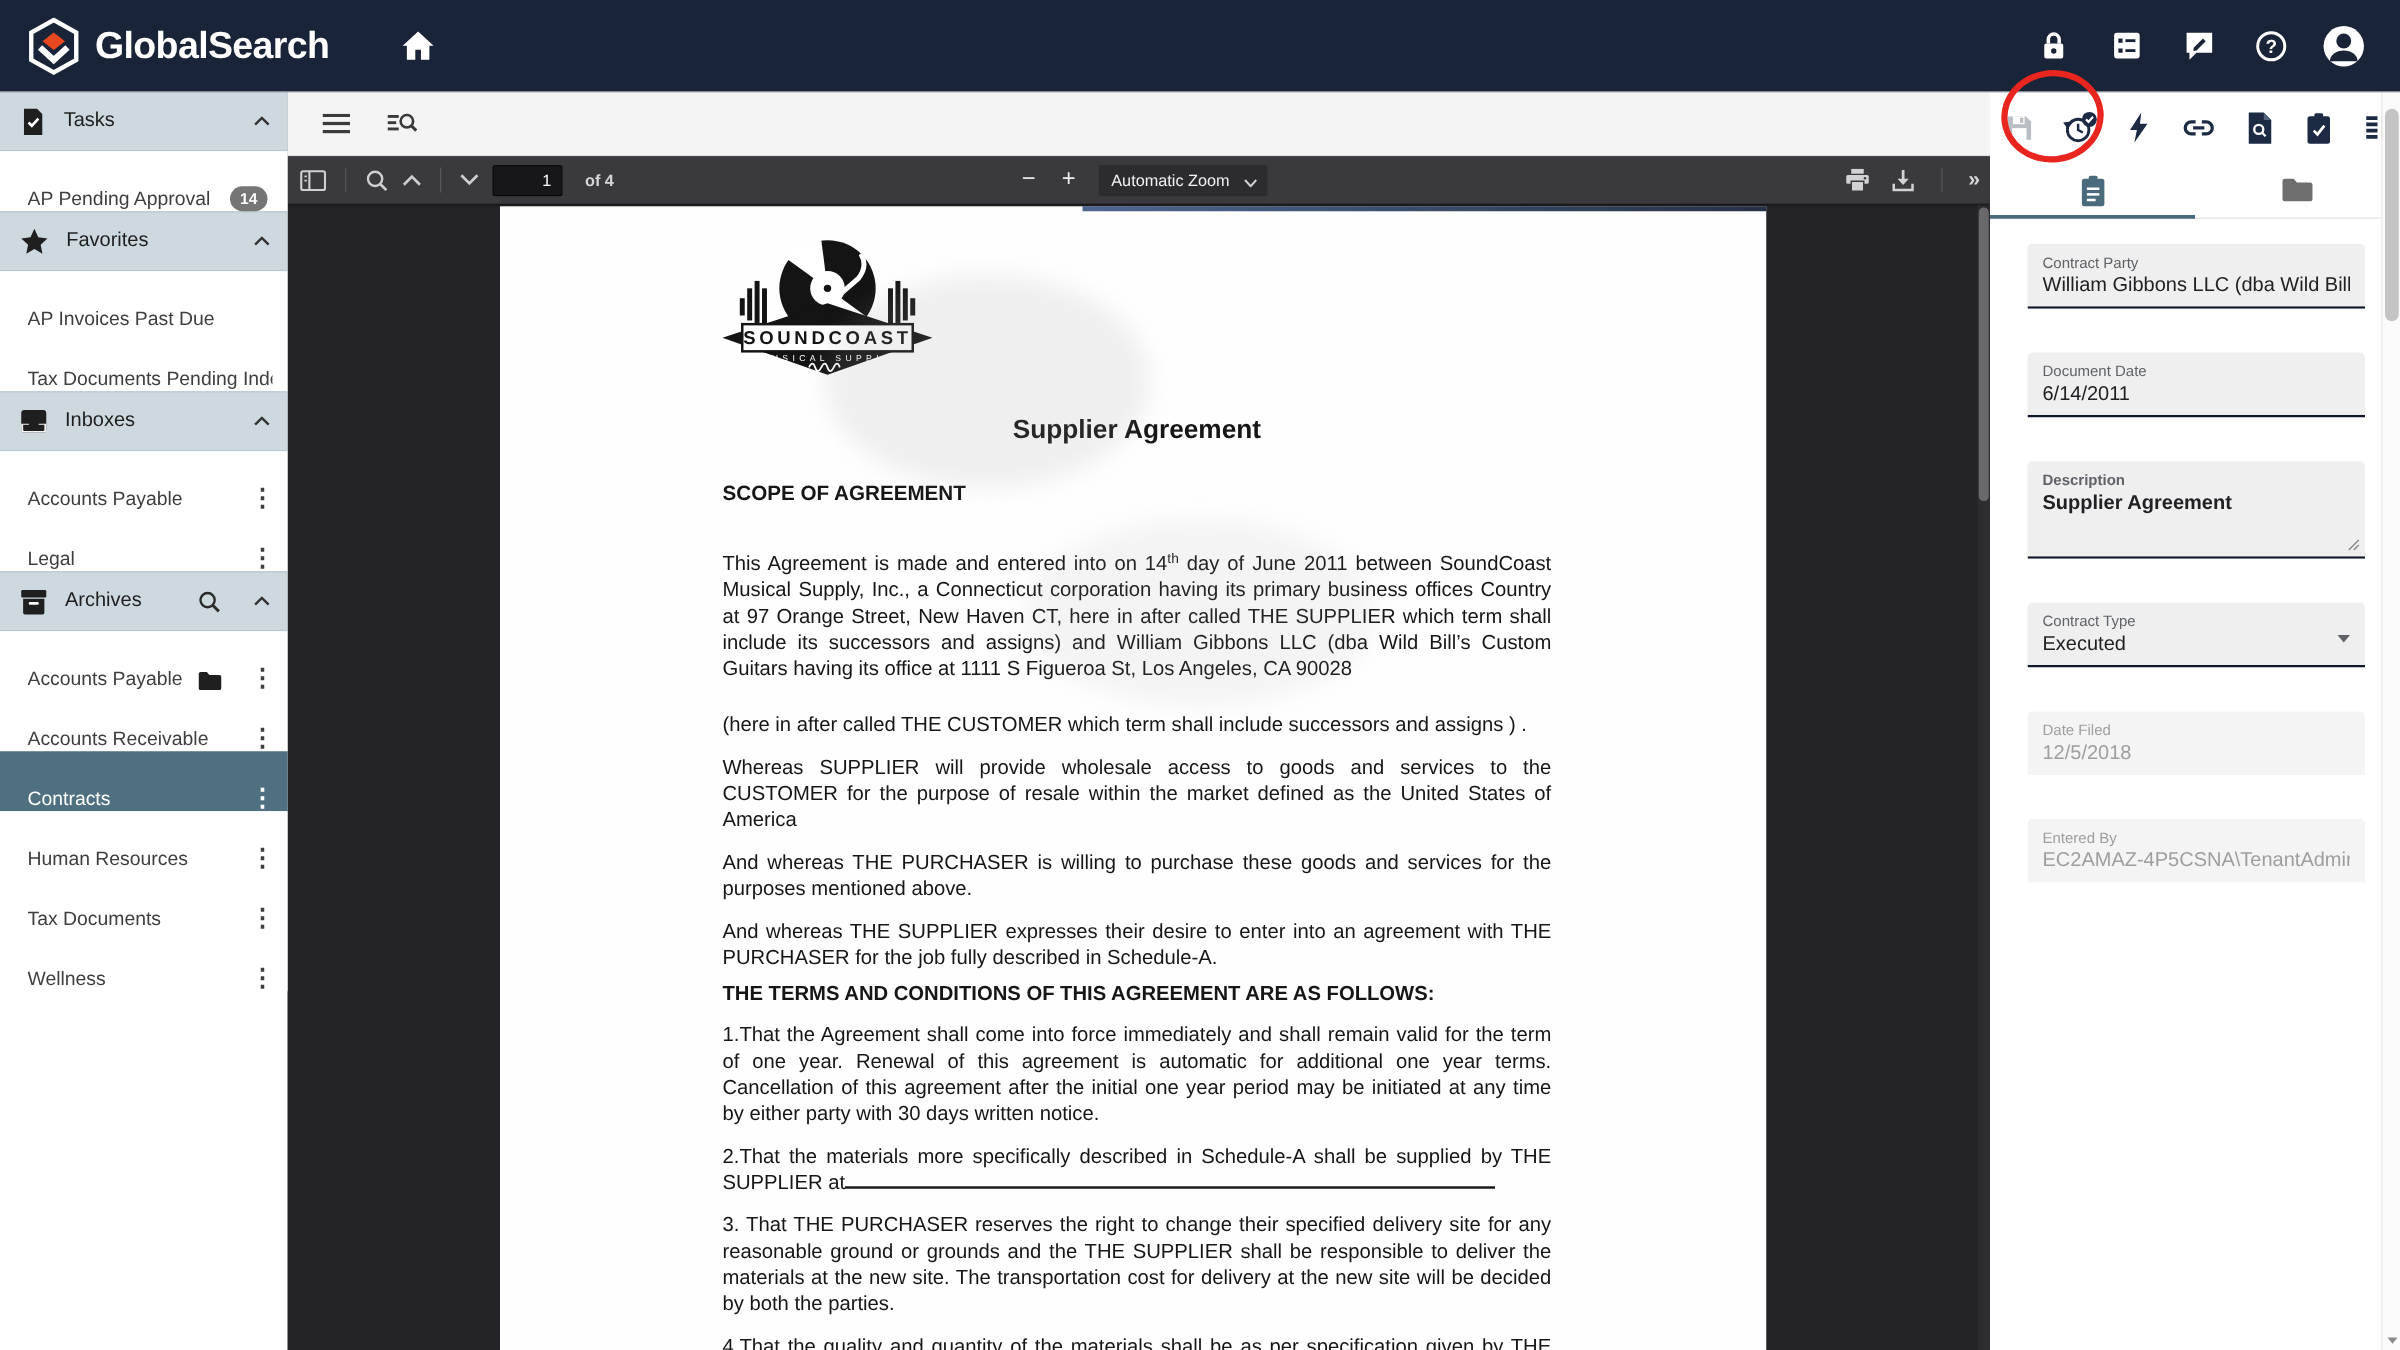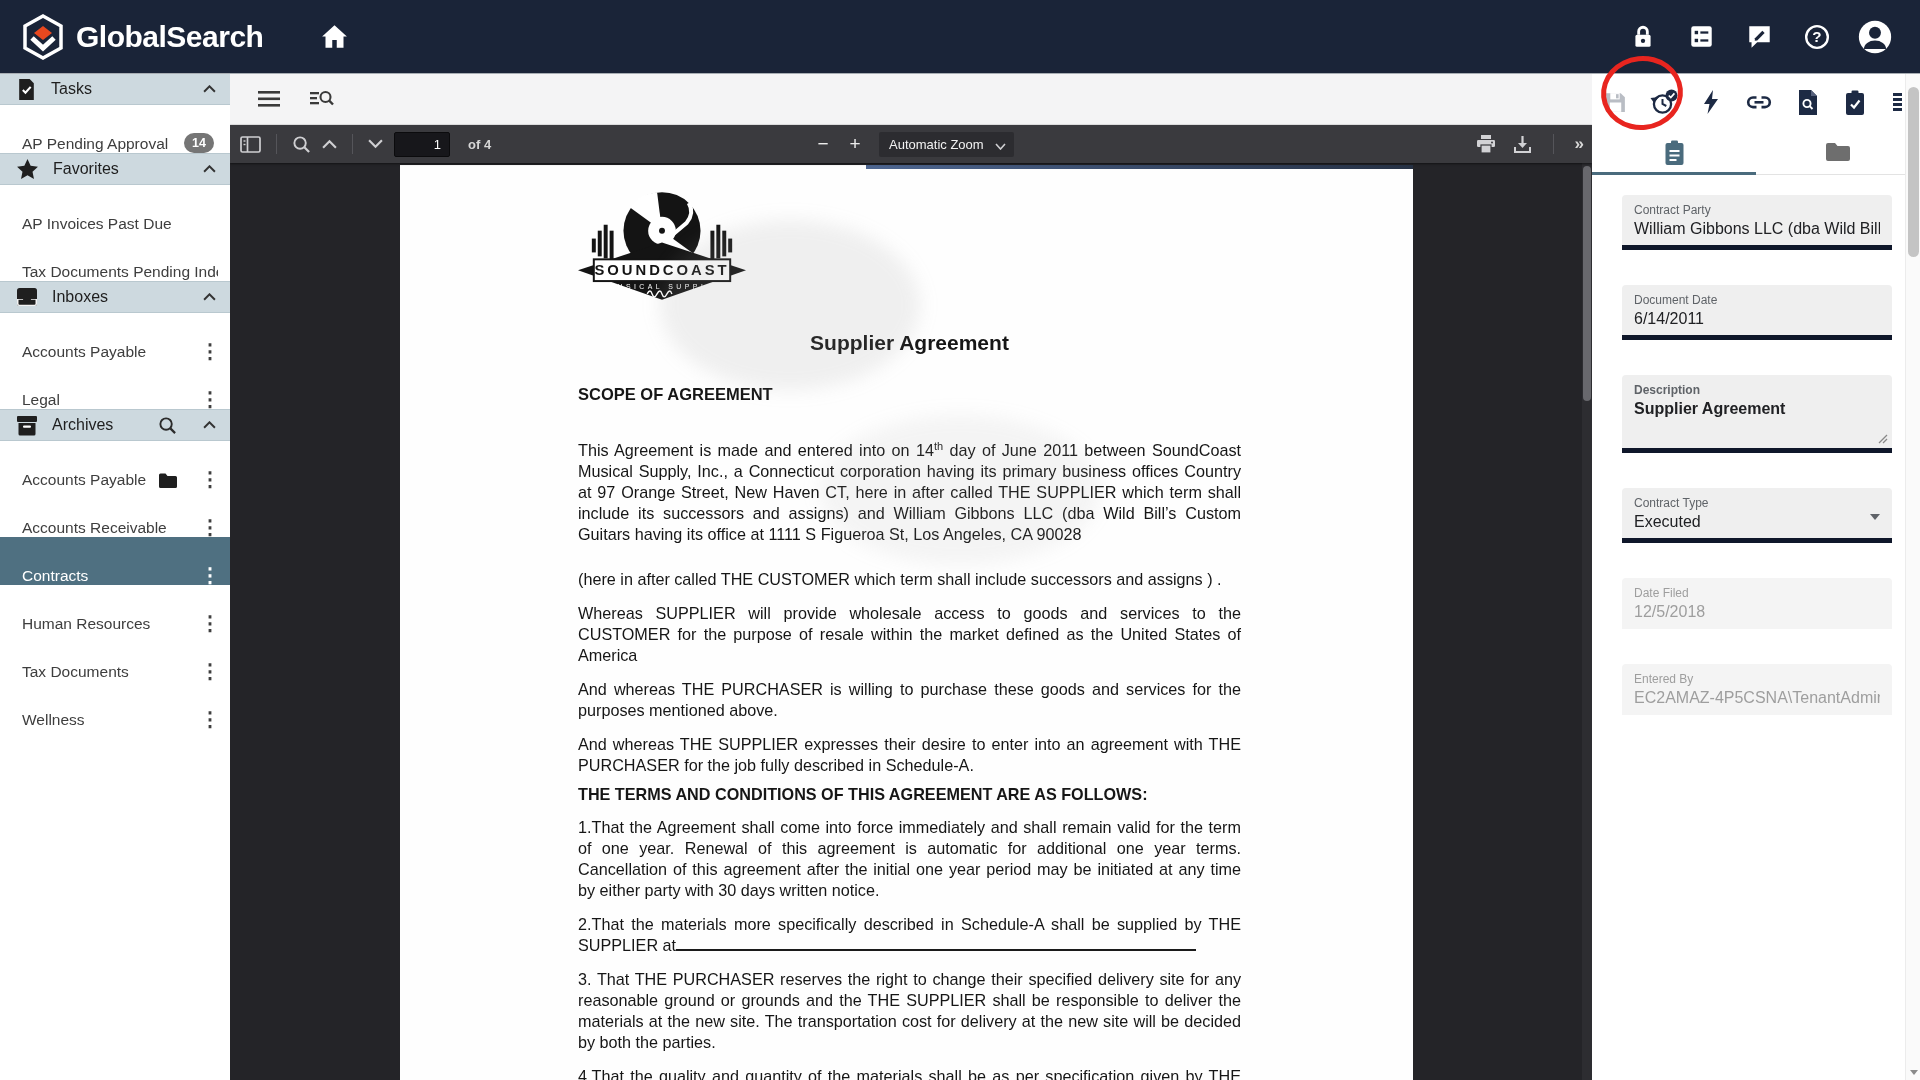--- a/index.html
+++ b/index.html
@@ -12,21 +12,21 @@
             background:#1a2438; display:flex; align-items:center;
             box-shadow:0 1px 0 #a7adb3; z-index:20; }
   .brand { display:flex; align-items:center; gap:10px; padding-left:20px; }
   .brand-name { color:#fff; font-size:30px; font-weight:700; letter-spacing:-0.5px; }
   .home-btn { margin-left:58px; display:flex; align-items:center; cursor:pointer; }
   .topbar-right { margin-left:auto; display:flex; align-items:center; gap:24px; padding-right:28px; }
   .top-icon-btn { width:34px; height:34px; display:flex; align-items:center; justify-content:center; }
 
   
   .sidebar { position:absolute; left:0; top:73px; width:230px; bottom:0; background:#fff; z-index:10; }
-  .s-header { height:32px; display:flex; align-items:center; gap:14px; padding:0 14px 0 16px;
+  .s-header { height:48px; display:flex; align-items:center; gap:14px; padding:0 14px 0 16px;
               background:#cdd9df; border-top:1px solid #b9c8cf; border-bottom:1px solid #b9c8cf; }
   .s-header .s-label { flex:1; font-size:16px; color:#1e1e1e; }
   .s-item { height:48px; display:flex; align-items:flex-end; padding:0 12px 0 22px;
             font-size:15.5px; color:#3e3e3e; background:#fff; }
   .s-item .s-label { white-space:nowrap; overflow:hidden; }
   .s-item .sp { flex:1; }
   .badge { background:#757575; color:#fff; border-radius:11px; font-size:12.5px;
            font-weight:700; padding:3px 8px; margin-right:4px; }
   .kebab { color:#3f3f3f; font-size:20px; line-height:1; width:18px; text-align:center; font-weight:700; }
   .s-item.selected { background:#4f7081; color:#fff; }
@@ -79,21 +79,21 @@
 
   
   .panel { position:absolute; right:0; top:73px; width:328px; bottom:0; background:#fff; z-index:10; }
   .panel-actions { height:58px; display:flex; align-items:center; gap:14px; padding-left:6px; }
   .pa-btn { width:34px; height:34px; display:flex; align-items:center; justify-content:center; }
   .panel-tabs { position:relative; height:44px; display:flex; border-bottom:1px solid #e3e3e3; }
   .tab { flex:1; display:flex; align-items:center; justify-content:center; }
   .tab-underline { position:absolute; left:0; bottom:-1px; width:50%; height:3px; background:#4a6b7d; }
   .fields { padding:20px 28px 0 30px; }
   .field { position:relative; background:#efefef; border-radius:4px 4px 0 0; padding:8px 12px 7px 12px;
-           border-bottom:5px solid #0f172a; margin-bottom:35px; }
+           border-bottom:2px solid #0f172a; margin-bottom:35px; }
   .field .f-label { font-size:12px; color:#5f6368; margin-bottom:3px; }
   .field .f-value { font-size:16px; color:#202124; white-space:nowrap; overflow:hidden; }
   .field.disabled { background:#f4f4f4; border-bottom:1px solid transparent; }
   .field.disabled .f-label, .field.disabled .f-value { color:#9e9e9e; }
   .field.textarea { min-height:78px;font-weight:bold; }
   .dd-arrow { position:absolute; right:12px; top:26px; width:0; height:0;
               border-left:5px solid transparent; border-right:5px solid transparent;
               border-top:6px solid #5f6368; }
   .resize-grip { position:absolute; right:4px; bottom:4px; }
   .panel-scrollbar { position:absolute; right:0; top:0; bottom:0; width:15px; background:#fafafa;

